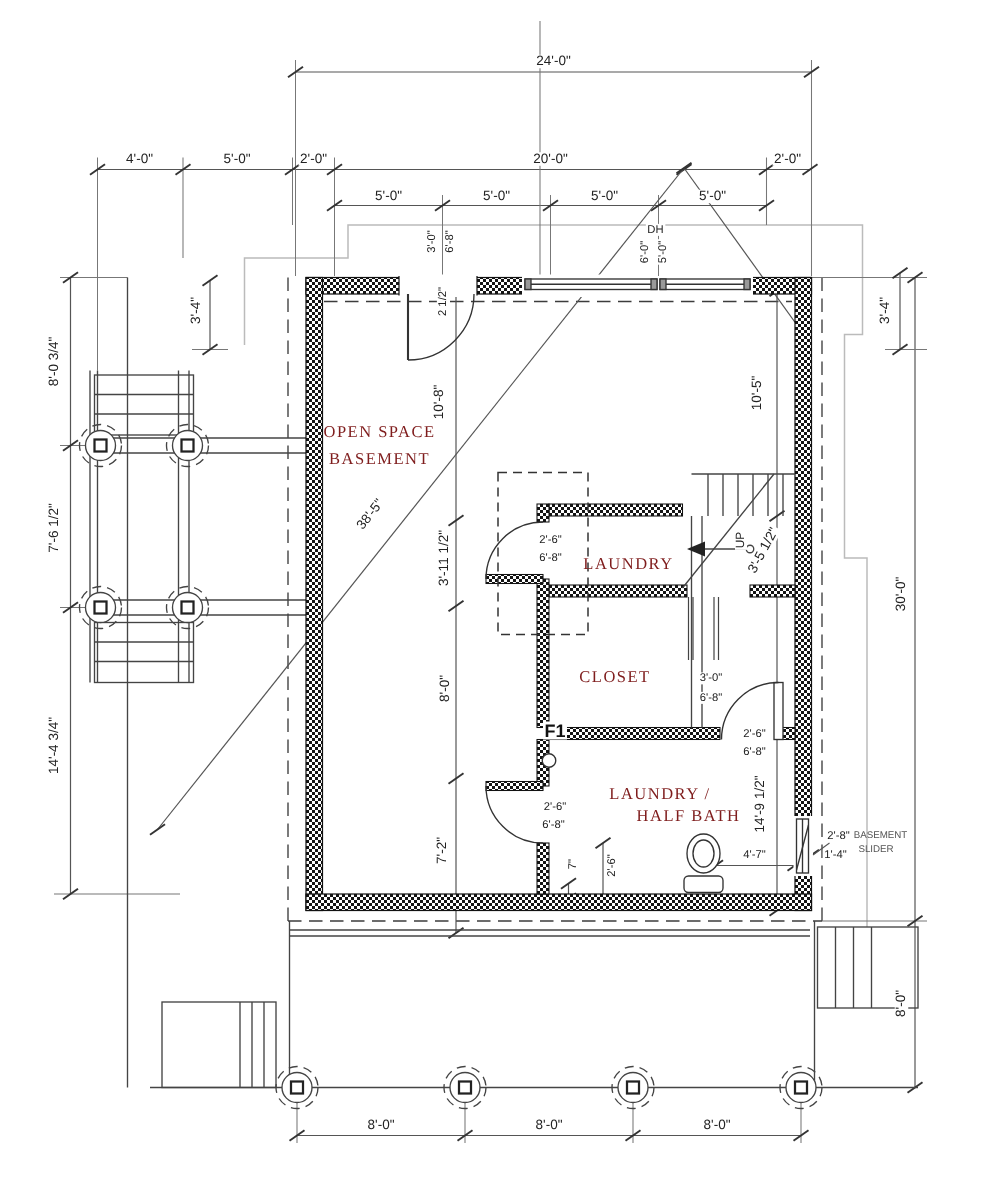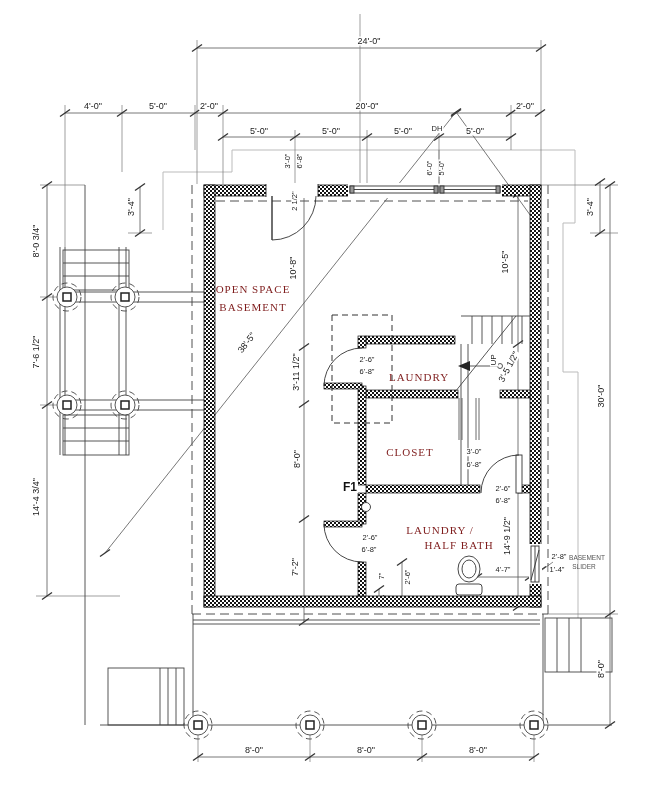--- a/index.html
+++ b/index.html
@@ -299,21 +299,21 @@
 <div class="lbl" style="left:369px;top:41px">24'-0"</div>
 <div class="lbl" style="left:93px;top:106px">4'-0"</div>
 <div class="lbl" style="left:158px;top:106px">5'-0"</div>
 <div class="lbl" style="left:209px;top:106px">2'-0"</div>
 <div class="lbl" style="left:367px;top:106px">20'-0"</div>
 <div class="lbl" style="left:525px;top:106px">2'-0"</div>
 <div class="lbl" style="left:259px;top:131px">5'-0"</div>
 <div class="lbl" style="left:331px;top:131px">5'-0"</div>
 <div class="lbl" style="left:403px;top:131px">5'-0"</div>
 <div class="lbl" style="left:475px;top:131px">5'-0"</div>
-<div class="lbl sm" style="left:437px;top:129px">DH</div>
+<div class="lbl sm" style="left:437px;top:153px">DH</div>
 <div class="lbl rot sm" style="left:430px;top:168px">6'-0"</div>
 <div class="lbl rot sm" style="left:442px;top:168px">5'-0"</div>
 <div class="lbl rot sm" style="left:288px;top:161px">3'-0"</div>
 <div class="lbl rot sm" style="left:300px;top:161px">6'-8"</div>
 <div class="lbl rot sm" style="left:295px;top:201px">2 1/2"</div>
 <div class="lbl rot" style="left:131px;top:207px">3'-4"</div>
 <div class="lbl rot" style="left:590px;top:207px">3'-4"</div>
 <div class="lbl rot" style="left:36px;top:241px">8'-0 3/4"</div>
 <div class="lbl rot" style="left:36px;top:352px">7'-6 1/2"</div>
 <div class="lbl rot" style="left:36px;top:497px">14'-4 3/4"</div>
@@ -327,21 +327,21 @@
 <div class="lbl rot" style="left:601px;top:396px">30'-0"</div>
 <div class="lbl rot" style="left:601px;top:669px">8'-0"</div>
 <div class="lbl r52" style="left:247px;top:343px">38'-5"</div>
 
 <div class="lbl room" style="left:253px;top:289px">OPEN SPACE</div>
 <div class="lbl room" style="left:253px;top:307px">BASEMENT</div>
 <div class="lbl room" style="left:419px;top:377px">LAUNDRY</div>
 <div class="lbl room" style="left:410px;top:452px">CLOSET</div>
 <div class="lbl room" style="left:440px;top:530px">LAUNDRY /</div>
 <div class="lbl room" style="left:459px;top:545px">HALF BATH</div>
-<div class="lbl mark" style="left:350px;top:487px">F1</div>
+<div class="lbl mark" style="left:370px;top:487px">F1</div>
 <div class="lbl rot up" style="left:494px;top:360px">UP</div>
 
 <div class="lbl sm" style="left:367px;top:360px">2'-6"</div>
 <div class="lbl sm" style="left:367px;top:372px">6'-8"</div>
 <div class="lbl sm" style="left:474px;top:452px">3'-0"</div>
 <div class="lbl sm" style="left:474px;top:465px">6'-8"</div>
 <div class="lbl sm" style="left:503px;top:489px">2'-6"</div>
 <div class="lbl sm" style="left:503px;top:501px">6'-8"</div>
 <div class="lbl sm" style="left:370px;top:538px">2'-6"</div>
 <div class="lbl sm" style="left:369px;top:550px">6'-8"</div>

